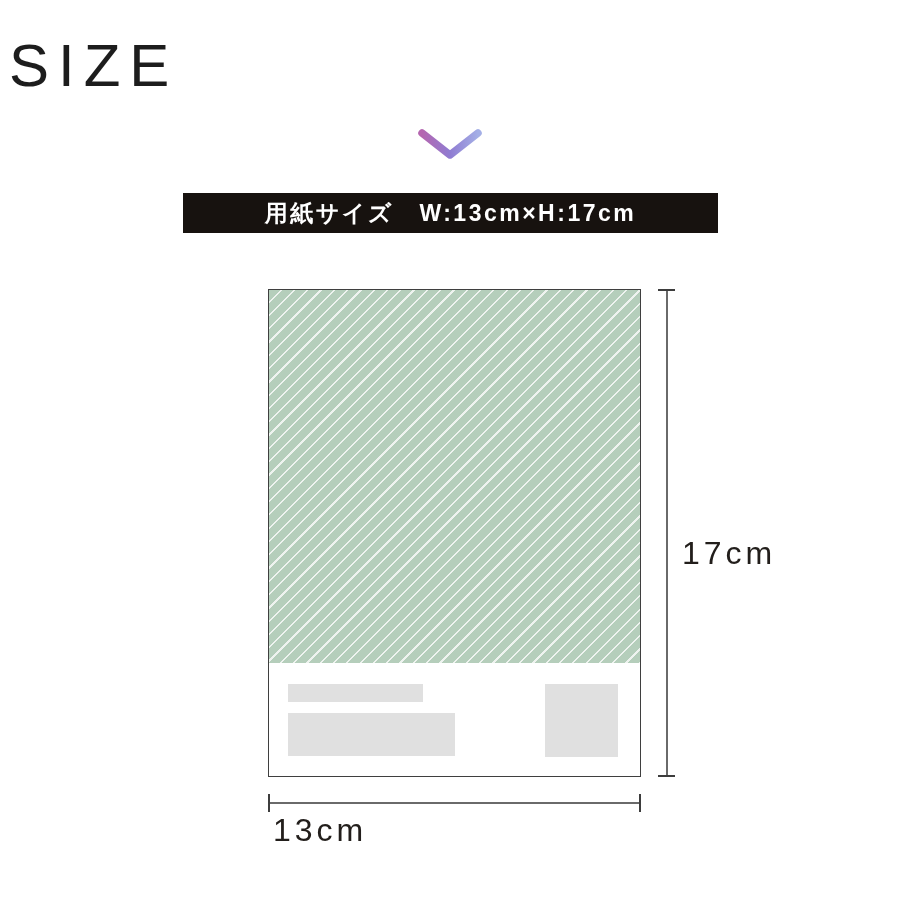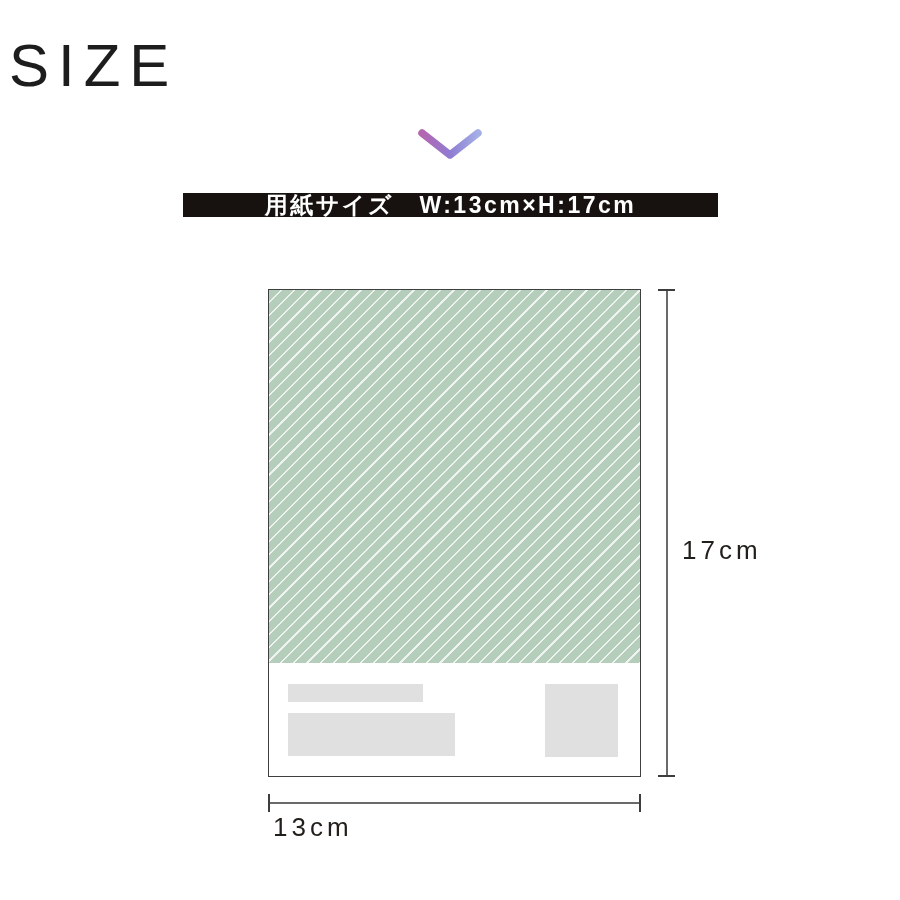--- a/index.html
+++ b/index.html
@@ -31,21 +31,21 @@
     position: absolute;
     left: 413px; top: 121px;
     width: 74px; height: 42px;
     display: block;
   }
 
   
   .banner {
     position: absolute;
     left: 183px; top: 193px;
-    width: 535px; height: 24px;
+    width: 535px; height: 40px;
     background: #17120f;
     color: #ffffff;
     display: flex;
     align-items: center;
     justify-content: center;
     font-size: 23px;
     font-weight: 700;
     letter-spacing: 2.5px;
     white-space: pre;
   }
@@ -99,21 +99,21 @@
     position: absolute;
     top: 794px; width: 2px; height: 18px;
     background: #3d3d3d;
   }
   .dim-h-cap.left  { left: 268px; }
   .dim-h-cap.right { left: 639px; }
 
   .dim-label {
     position: absolute;
     color: #221e1b;
-    font-size: 26px;
+    font-size: 32px;
     font-weight: 400;
     letter-spacing: 4px;
     line-height: 1;
   }
   .dim-label.height { left: 682px; top: 537px; }
   .dim-label.width  {
     left: 269px; top: 814px;
     width: 372px;
     padding-left: 4px;
     box-sizing: border-box;

